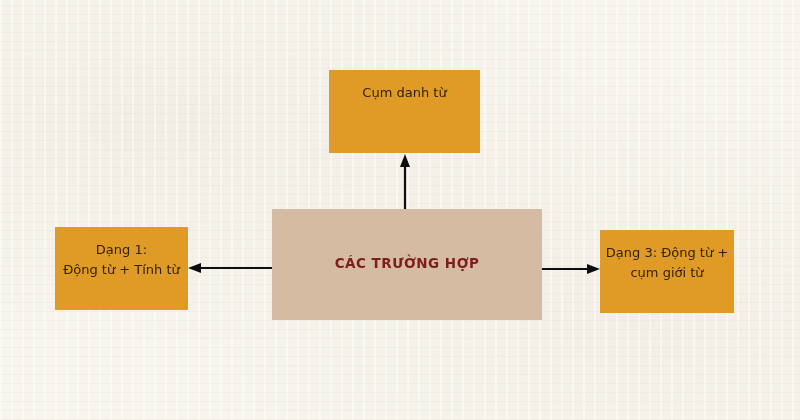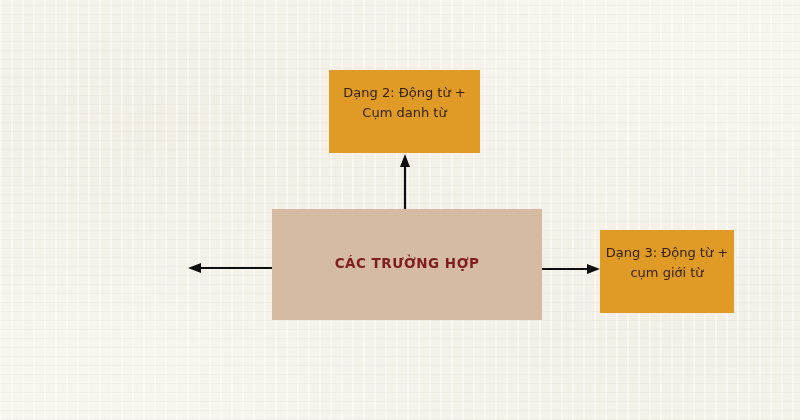--- a/index.html
+++ b/index.html
@@ -68,24 +68,27 @@
       <line x1="272" y1="268" x2="199" y2="268" stroke-width="2.2"></line>
       <polygon points="188,268 201,263 201,273" stroke="none"></polygon>
     </g>
     <g stroke="#0e0e0e" fill="#0e0e0e">
       <line x1="542" y1="269" x2="589" y2="269" stroke-width="2.2"></line>
       <polygon points="600,269 587,264 587,274" stroke="none"></polygon>
     </g>
   </svg>
 
   <div class="node node-orange" id="node-top" style="background:#E09B26;">
-    <span>Dạng 2: Động từ +</span>
     <span>Cụm danh từ</span>
   </div>
 
+  <div class="node node-orange" id="node-left" style="background:#E09B26;">
+    <span>Dạng 1:</span>
+    <span>Động từ + Tính từ</span>
+  </div>
 
   <div class="node node-orange" id="node-right" style="background:#E09B26;">
     <span>Dạng 3: Động từ +</span>
     <span>cụm giới từ</span>
   </div>
 
   <div class="node node-center" id="node-center" style="background:#D6BBA3; color:#7f1d1d;">
     <span>CÁC TRƯỜNG HỢP</span>
   </div>
 

